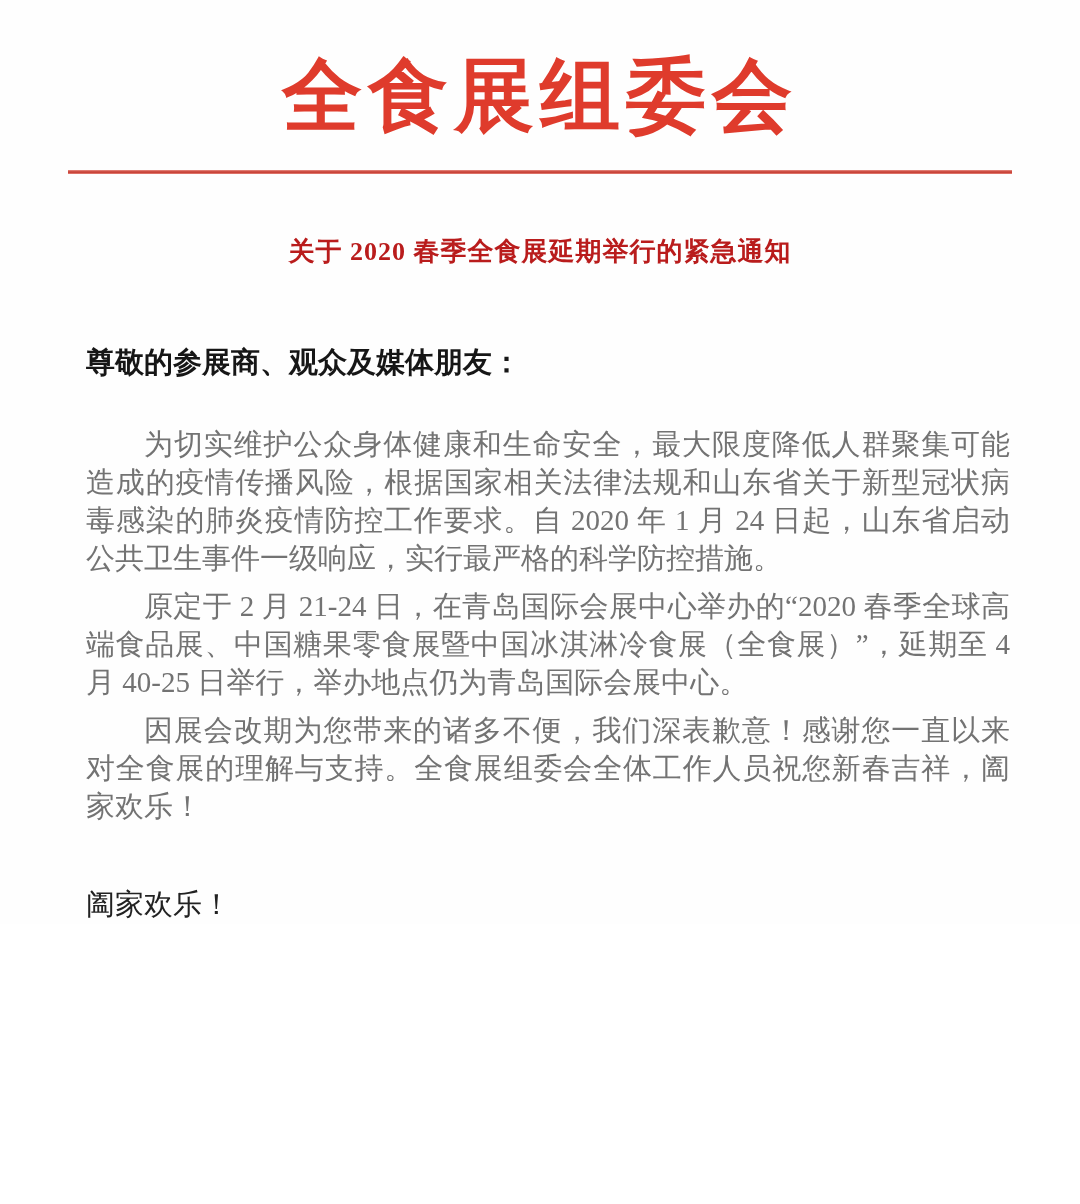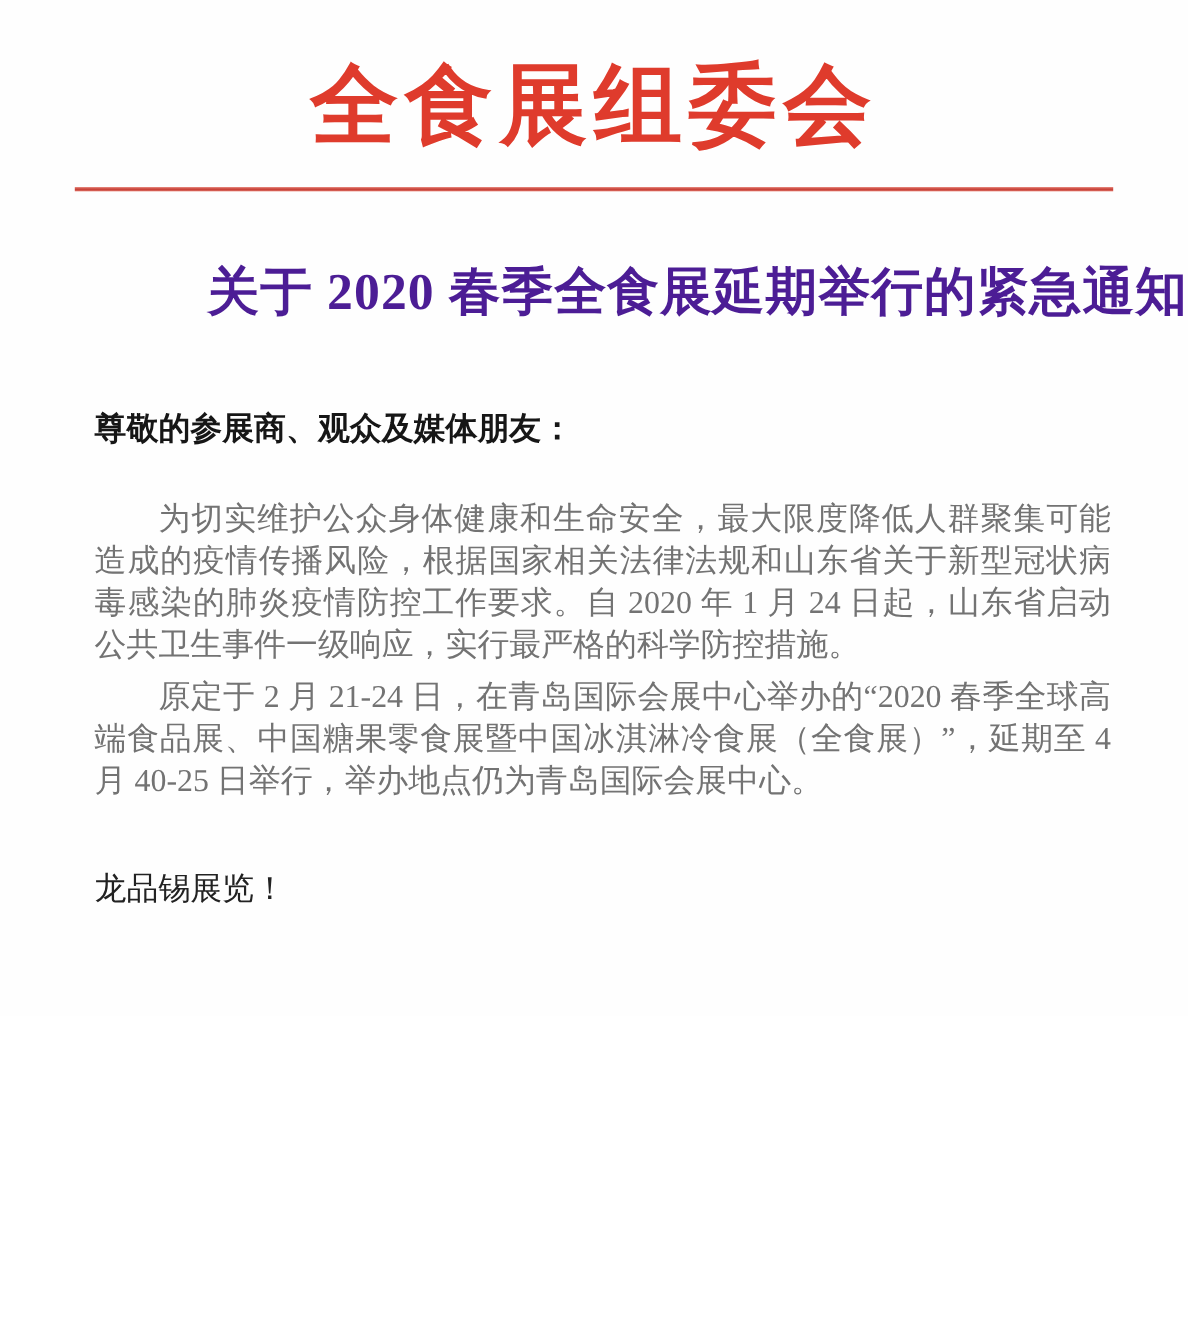--- a/index.html
+++ b/index.html
@@ -33,24 +33,24 @@
   }
   .divider {
     width: 944px;
     height: 4px;
     margin: 26px auto 0 auto;
     background: linear-gradient(180deg, #e98f85 0%, var(--divider, #c94437) 45%, var(--divider, #c94437) 70%, #e98f85 100%);
   }
   
   .doc-title {
     margin: 60px 0 0 0;
-    text-align: right;
-    font-size: 47px;
+    text-align: center;
+    font-size: 26px;
     font-weight: 700;
-    color: #4c1d95;
+    color: #b91c1c;
     letter-spacing: 1px;
   }
   
   .body-block {
     margin: 0 70px 0 86px;
     font-size: 29px;
     line-height: 38px;
   }
   .salutation {
     margin-top: 74px;
@@ -121,22 +121,23 @@
 
   <h2 class="doc-title">关于 2020 春季全食展延期举行的紧急通知</h2>
 
   <div class="body-block">
     <p class="salutation">尊敬的参展商、观众及媒体朋友：</p>
 
     <p class="para first">为切实维护公众身体健康和生命安全，最大限度降低人群聚集可能造成的疫情传播风险，根据国家相关法律法规和山东省关于新型冠状病毒感染的肺炎疫情防控工作要求。自 2020 年 1 月 24 日起，山东省启动公共卫生事件一级响应，实行最严格的科学防控措施。</p>
 
     <p class="para">原定于 2 月 21-24 日，在青岛国际会展中心举办的“2020 春季全球高端食品展、中国糖果零食展暨中国冰淇淋冷食展（全食展）”，延期至 4 月 40-25 日举行，举办地点仍为青岛国际会展中心。</p>
 
+    <p class="para">因展会改期为您带来的诸多不便，我们深表歉意！感谢您一直以来对全食展的理解与支持。全食展组委会全体工作人员祝您新春吉祥，阖家欢乐！</p>
 
-    <p class="closing">龙品锡展览！</p>
+    <p class="closing">阖家欢乐！</p>
   </div>
 
   <div class="signature">
     <div class="signature-line">全食展组委会</div>
   </div>
 
   <div class="seal">
     <svg viewBox="0 0 200 200" xmlns="http://www.w3.org/2000/svg" aria-hidden="true">
       <circle class="seal-circle" cx="100" cy="100" r="96"></circle>
       <g>

